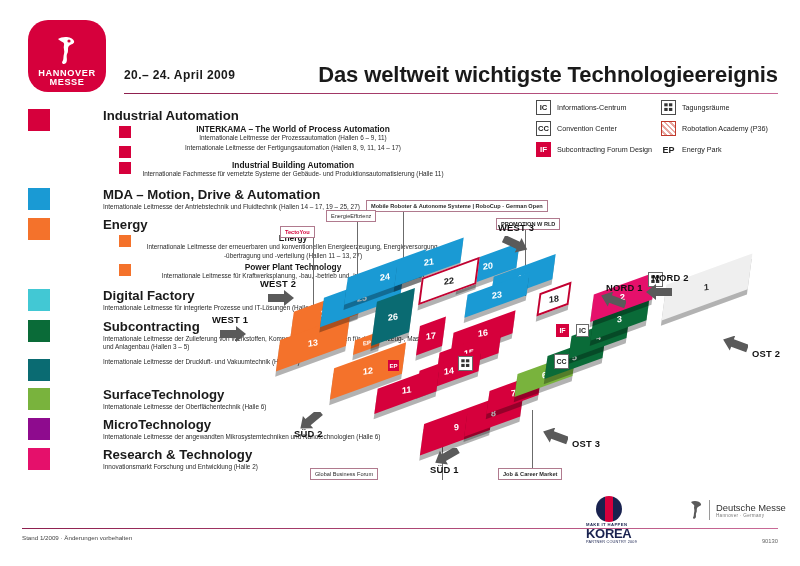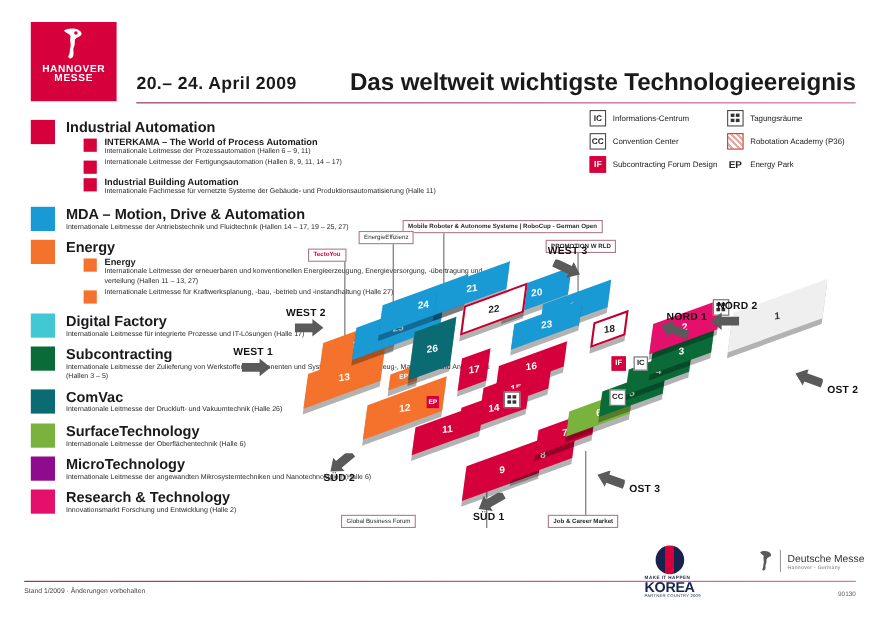--- a/index.html
+++ b/index.html
@@ -13,49 +13,50 @@
   }
   #page { position: relative; width: 800px; height: 566px; }
 
   
   .logo-box {
     position: absolute; left: 28px; top: 20px;
     width: 78px; height: 72px;
     background: #d6003c;
     display: flex; flex-direction: column;
     align-items: center; justify-content: flex-end;
-    padding-bottom: 15px;
+    padding-bottom: 4px;
+    border-radius: 20px;
   }
   .logo-mark { width: 30px; height: 32px; margin-bottom: 2px; }
   .logo-text { color: #fff; font-weight: bold; font-size: 9.2px; letter-spacing: .6px; line-height: 9.6px; text-align: center; }
 
   .fair-dates {
     position: absolute; left: 124px; top: 68px;
-    font-size: 16px; font-weight: bold; letter-spacing: .4px;
+    font-size: 12px; font-weight: bold; letter-spacing: .4px;
   }
   .main-title {
     position: absolute; right: 22px; top: 62px;
     font-size: 22px; font-weight: bold; letter-spacing: -.1px;
   }
   .title-rule {
     position: absolute; left: 124px; top: 93px; width: 654px; height: 1.4px;
     background: linear-gradient(to right, #8e1f4e, #c96a97);
   }
 
   
   .legend { position: absolute; left: 28px; top: 108px; width: 420px; }
-  .lg-group { display: flex; margin-bottom: 1px; }
+  .lg-group { display: flex; margin-bottom: 1px; gap: 43px; }
   .lg-sw {
     width: 22px; height: 22px; flex: 0 0 22px; margin-right: 10px; margin-top: 1px;
   }
   .lg-sw.sm { width: 12px; height: 12px; flex: 0 0 12px; margin-right: 7px; margin-top: 2px; }
   .lg-body { flex: 1; }
   .lg-title { font-size: 13.2px; font-weight: bold; line-height: 15px; margin-bottom: 1px; }
   .lg-desc { font-size: 6.4px; line-height: 8.4px; color: #2a2a2a; }
-  .lg-subs { margin-left: 16px; margin-top: 1px; }
+  .lg-subs { margin-left: 16px; margin-top: 1px; text-align: center; }
   .lg-sub { display: flex; margin-bottom: 2px; }
   .lg-sub-title { font-size: 8.4px; font-weight: bold; line-height: 10px; }
   .lg-spacer { height: 5px; }
 
   
   .keybox { position: absolute; left: 536px; top: 100px; width: 250px; }
   .key-row { display: flex; align-items: center; margin-bottom: 6px; }
   .key-col { width: 128px; display: flex; align-items: center; }
   .key-ico {
     width: 15px; height: 15px; border: 1px solid #4a4a4a; background: #fff;
@@ -186,20 +187,21 @@
           <div class="lg-sub">
             <div class="lg-sw sm" style="background:#f4722b"></div>
             <div class="lg-body">
               <div class="lg-sub-title">Energy</div>
               <div class="lg-desc">Internationale Leitmesse der erneuerbaren und konventionellen Energieerzeugung, Energieversorgung, -übertragung und -verteilung (Hallen 11 – 13, 27)</div>
             </div>
           </div>
           <div class="lg-sub">
             <div class="lg-sw sm" style="background:#f4722b"></div>
             <div class="lg-body">
+              <div class="lg-sub-title">Power Plant Technology</div>
               <div class="lg-desc">Internationale Leitmesse für Kraftwerksplanung, -bau, -betrieb und -instandhaltung (Halle 27)</div>
             </div>
           </div>
         </div>
       </div>
     </div>
     <div class="lg-spacer"></div>
 
     <div class="lg-group">
       <div class="lg-sw" style="background:#42c8d4"></div>
@@ -215,21 +217,20 @@
       <div class="lg-body">
         <div class="lg-title">Subcontracting</div>
         <div class="lg-desc">Internationale Leitmesse der Zulieferung von Werkstoffen, Komponenten und Systemen für den Fahrzeug-, Maschinen- und Anlagenbau (Hallen 3 – 5)</div>
       </div>
     </div>
     <div class="lg-spacer"></div>
 
     <div class="lg-group">
       <div class="lg-sw" style="background:#0a6b72"></div>
       <div class="lg-body">
-        <div class="lg-title">ComVac</div>
         <div class="lg-desc">Internationale Leitmesse der Druckluft- und Vakuumtechnik (Halle 26)</div>
       </div>
     </div>
     <div class="lg-spacer"></div>
 
     <div class="lg-group">
       <div class="lg-sw" style="background:#79b33d"></div>
       <div class="lg-body">
         <div class="lg-title">SurfaceTechnology</div>
         <div class="lg-desc">Internationale Leitmesse der Oberflächentechnik (Halle 6)</div>

